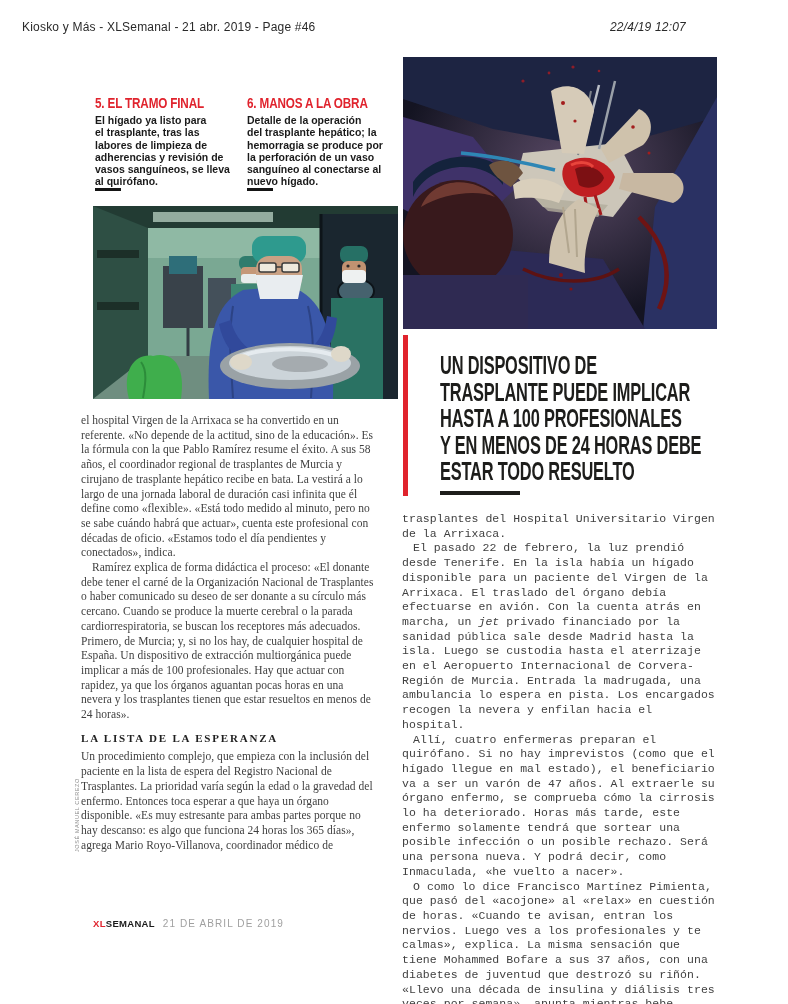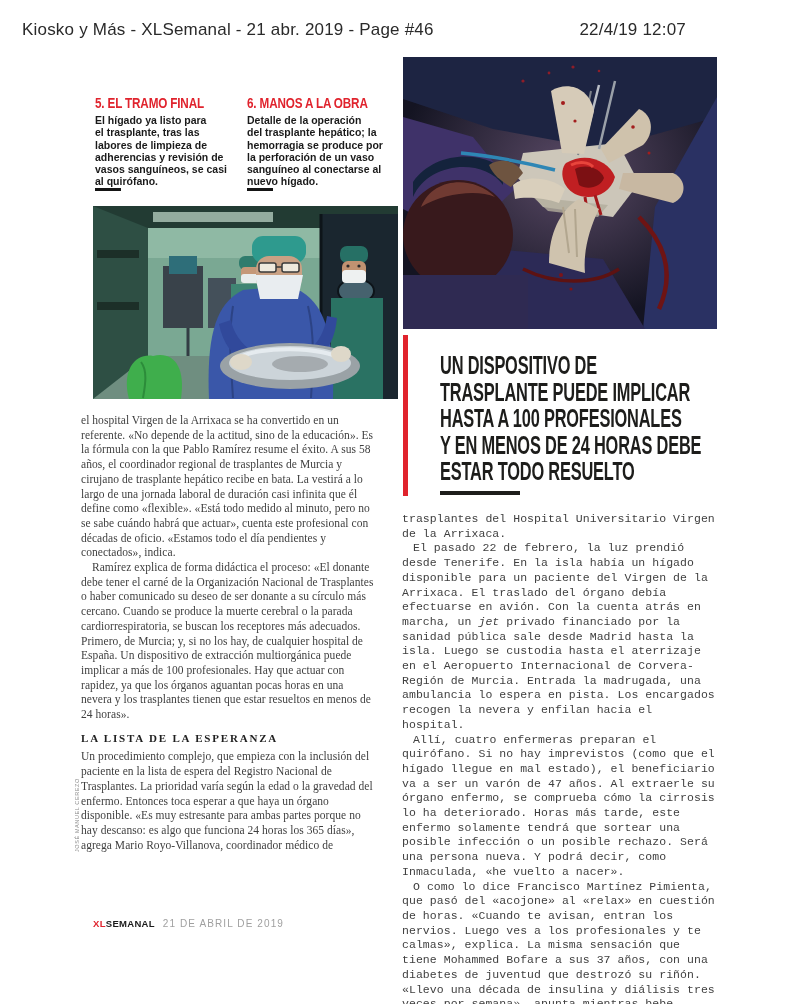--- a/index.html
+++ b/index.html
@@ -4,23 +4,23 @@
 <style>
   html,body{margin:0;padding:0;}
   body{
     width:788px;height:1004px;position:relative;background:#ffffff;overflow:hidden;
     font-family:"Liberation Sans","DejaVu Sans",sans-serif;
     -webkit-font-smoothing:antialiased;
   }
 
   
   .print-header{position:absolute;top:20px;left:0;width:708px;height:16px;
-    font-size:17px;color:#2a2a2a;letter-spacing:.2px;}
+    font-size:12px;color:#2a2a2a;letter-spacing:.2px;}
   .print-header .ph-left{position:absolute;left:22px;top:0;}
-  .print-header .ph-right{position:absolute;right:22px;top:0;}
+  .print-header .ph-right{position:absolute;right:22px;top:0;font-style:italic;}
 
   
   .cap{position:absolute;top:95px;}
   .cap-title{color:#e0232d;font-weight:900;font-size:15px;line-height:15px;
     letter-spacing:-.2px;transform:scaleX(.78);transform-origin:left top;white-space:nowrap;}
   .cap-text{margin-top:4px;font-size:10.5px;line-height:12.3px;font-weight:bold;
     color:#1a1a1a;white-space:pre-line;letter-spacing:0;}
   .cap-rule{position:absolute;top:188px;width:26px;height:3px;background:#151515;}
 
   
@@ -64,21 +64,21 @@
   <span class="ph-left">Kiosko y Más - XLSemanal - 21 abr. 2019 - Page #46</span>
   <span class="ph-right">22/4/19 12:07</span>
 </div>
 
 <div class="cap" style="left:95px;width:150px;">
   <div class="cap-title">5. EL TRAMO FINAL</div>
   <div class="cap-text">El hígado ya listo para
 el trasplante, tras las
 labores de limpieza de
 adherencias y revisión de
-vasos sanguíneos, se casi
+vasos sanguíneos, se lleva
 al quirófano.</div>
 </div>
 <div class="cap-rule" style="left:95px;"></div>
 
 <div class="cap" style="left:247px;width:155px;">
   <div class="cap-title">6. MANOS A LA OBRA</div>
   <div class="cap-text">Detalle de la operación
 del trasplante hepático; la
 hemorragia se produce por
 la perforación de un vaso

